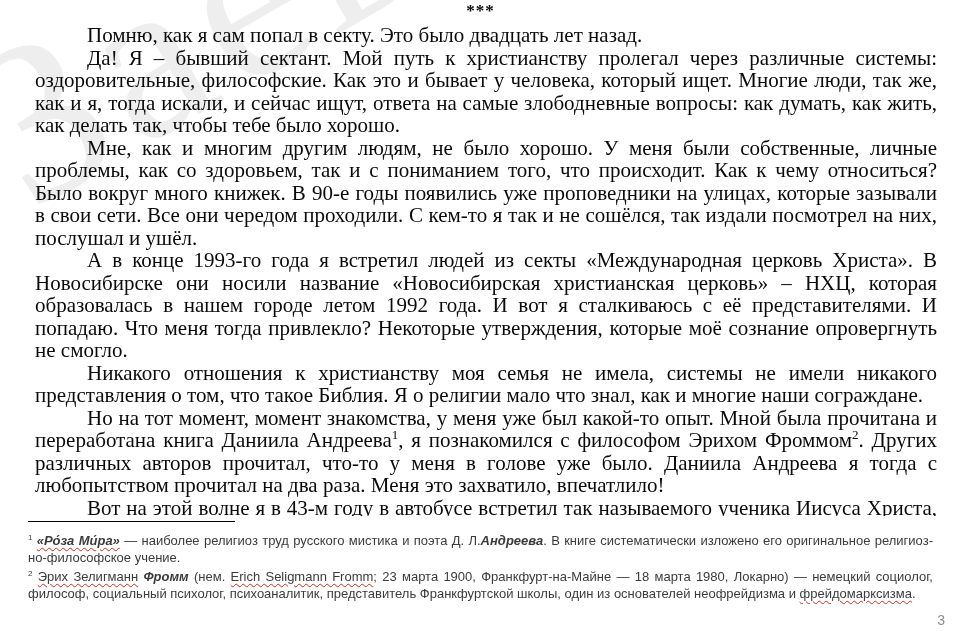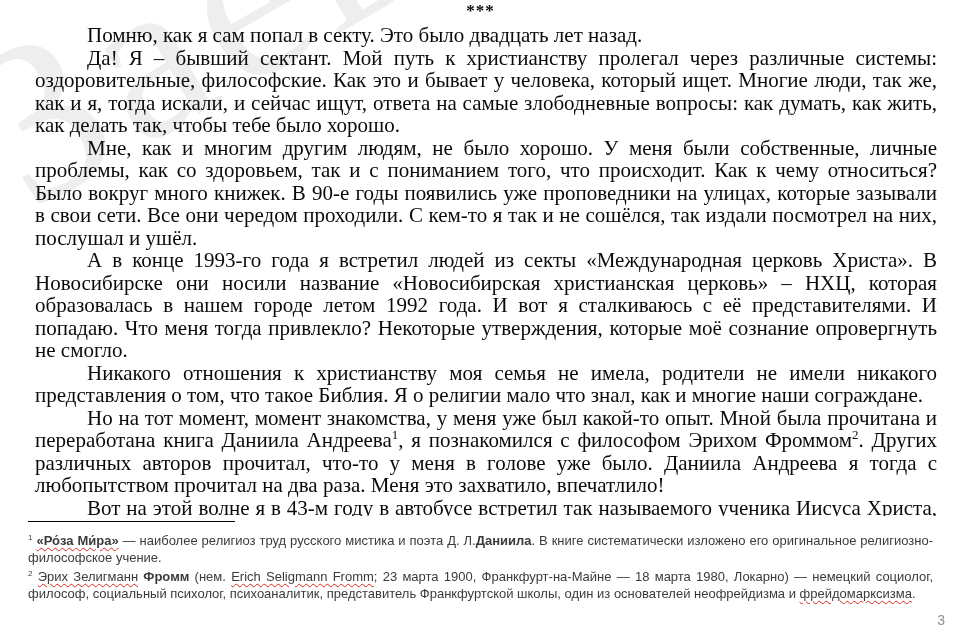--- a/index.html
+++ b/index.html
@@ -20,21 +20,21 @@
     position:absolute;top:1px;left:0;right:0;z-index:1;
     text-align:center;font-weight:bold;font-size:17px;line-height:20px;letter-spacing:1px;
   }
   .content{
     position:absolute;top:24px;left:11px;right:0;z-index:1;
     padding:0 24px;max-height:492px;overflow:hidden;
     font-size:21px;line-height:22.5px;text-align:justify;
   }
   .content p{margin:0;text-indent:52px;}
   sup{font-size:0.62em;line-height:0;}
-  .b{font-weight:bold;}
+  .b{font-weight:bold;font-style:italic;}
   .sq{
     text-decoration-line:underline;
     text-decoration-style:wavy;
     text-decoration-color:#d42a1e;
     text-decoration-thickness:1px;
     text-underline-offset:2px;
   }
   .fn-area{position:absolute;left:28px;right:28px;top:521px;z-index:1;}
   .fn-sep{width:207px;border-top:1px solid #000;height:0;margin:0 0 11px 0;}
   .fn{
@@ -51,25 +51,25 @@
 <body>
 
 <div class="page">
   <div class="watermark">Заев</div>
   <div class="stars">***</div>
   <div class="content" id="body-paragraphs">
       <p><span>Помню, как я сам попал в секту. Это было двадцать лет назад.</span></p>
       <p><span>Да! Я – бывший сектант. Мой путь к христианству пролегал через различные системы: оздорови­тельные, философские. Как это и бывает у человека, который ищет. Многие люди, так же, как и я, тогда ис­кали, и сейчас ищут, ответа на самые злободневные вопросы: как думать, как жить, как делать так, чтобы тебе было хорошо.</span></p>
       <p><span>Мне, как и многим другим людям, не было хорошо. У меня были собственные, личные проблемы, как со здоровьем, так и с пониманием того, что происходит. Как к чему относиться? Было вокруг много книжек. В 90-е годы появились уже проповедники на улицах, которые зазывали в свои сети. Все они чере­дом проходили. С кем-то я так и не сошёлся, так издали посмотрел на них, послушал и ушёл.</span></p>
       <p><span>А в конце 1993-го года я встретил людей из секты «Международная церковь Христа». В Новосибир­ске они носили название «Новосибирская христианская церковь» – НХЦ, которая образовалась в нашем го­роде летом 1992 года. И вот я сталкиваюсь с её представителями. И попадаю. Что меня тогда привлекло? Некоторые утверждения, которые моё сознание опровергнуть не смогло.</span></p>
-      <p><span>Никакого отношения к христианству моя семья не имела, родители не имели никакого представления о том, что такое Библия. Я о религии мало что знал, как и многие наши сограждане.</span></p>
+      <p><span>Никакого отношения к христианству моя семья не имела, системы не имели никакого представления о том, что такое Библия. Я о религии мало что знал, как и многие наши сограждане.</span></p>
       <p><span>Но на тот момент, момент знакомства, у меня уже был какой-то опыт. Мной была прочитана и пере­работана книга Даниила Андреева</span><sup>1</sup><span>, я познакомился с философом Эрихом Фроммом</span><sup>2</sup><span>. Других различных ав­торов прочитал, что-то у меня в голове уже было. Даниила Андреева я тогда с любопытством прочитал на два раза. Меня это захватило, впечатлило!</span></p>
       <p><span>Вот на этой волне я в 43-м году в автобусе встретил так называемого ученика Иисуса Христа, кото­рый просто, искренне обращался к другим людям и хотел им что-то сказать. Люди от него отмахивались, а</span></p>
     </div>
   <div class="fn-area">
     <div class="fn-sep"></div>
     <div id="footnotes">
-        <p class="fn"><sup>1</sup> <span class="b sq">«Ро́за Ми́ра»</span><span> — наиболее религиоз труд русского мистика и поэта Д. Л.</span><span class="b">Даниила</span><span>. В книге систематически изложено его оригинальное религиоз­но-философское учение.</span></p>
+        <p class="fn"><sup>1</sup> <span class="b sq">«Ро́за Ми́ра»</span><span> — наиболее религиоз труд русского мистика и поэта Д. Л.</span><span class="b">Андреева</span><span>. В книге систематически изложено его оригинальное религиоз­но-философское учение.</span></p>
         <p class="fn"><sup>2</sup> <span class="sq">Эрих Зелигманн</span><span> </span><span class="b">Фромм</span><span> (нем. </span><span class="sq">Erich Seligmann Fromm</span><span>; 23 марта 1900, Франкфурт-на-Майне — 18 марта 1980, Локарно) — немецкий социолог, философ, социальный психолог, психоаналитик, представитель Франкфуртской школы, один из основателей неофрейдизма и </span><span class="sq">фрейдомарксизма</span><span>.</span></p>
       </div>
   </div>
   <div class="page-number">3</div>
 </div>
 
 </body></html>

